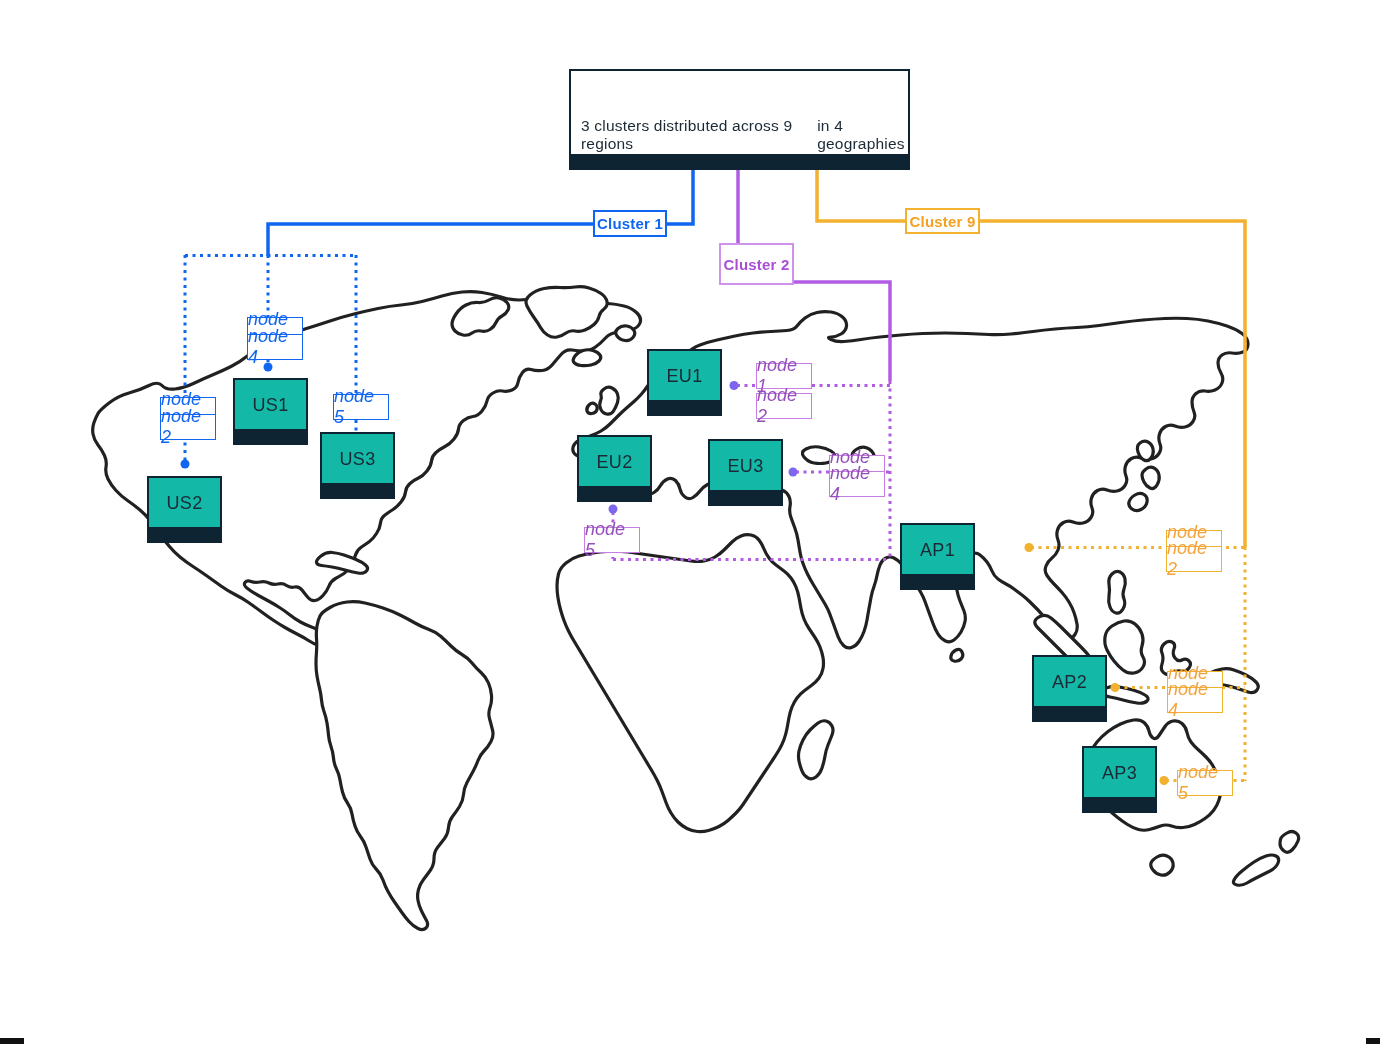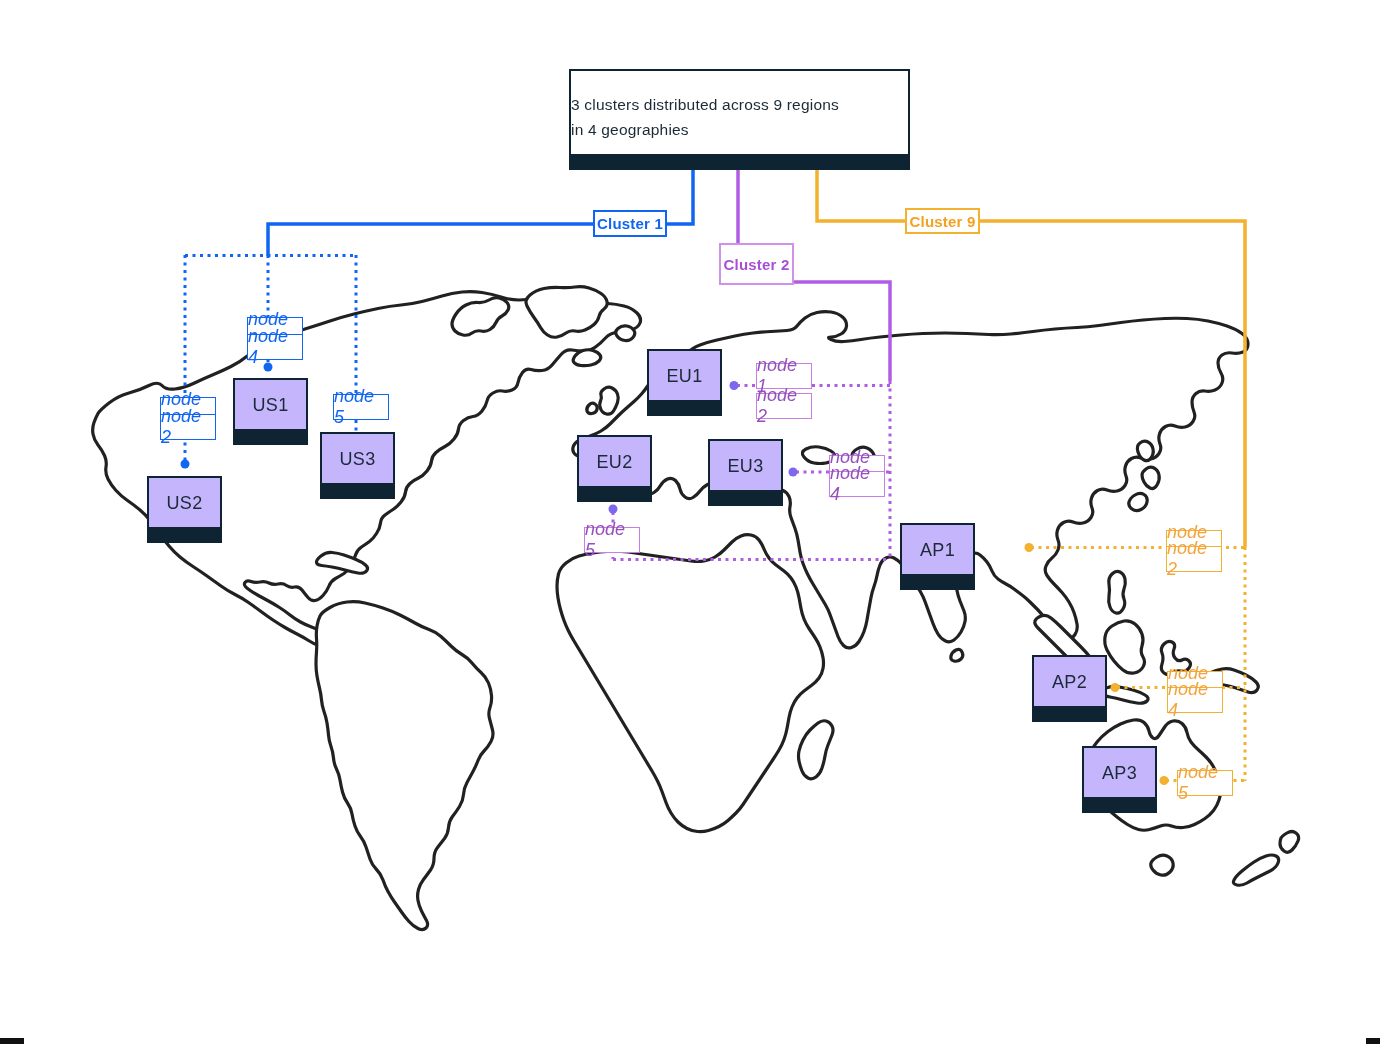--- a/index.html
+++ b/index.html
@@ -20,26 +20,26 @@
   .c2-solid{fill:none;stroke:var(--cluster2-purple);stroke-width:3.5;}
   .c2-dot{fill:none;stroke:var(--cluster2-purple);stroke-width:3;stroke-dasharray:3 4.5;}
   .c2-bullet{fill:var(--purple-dot);}
   .c3-solid{fill:none;stroke:var(--cluster3-yellow);stroke-width:3.5;}
   .c3-dot{fill:none;stroke:var(--cluster3-yellow);stroke-width:3;stroke-dasharray:3 4.5;}
   .c3-bullet{fill:var(--cluster3-yellow);}
 
   
   .title-box{position:absolute;left:569px;top:69px;width:341px;height:101px;box-sizing:border-box;
     background:#fff;border:2.5px solid var(--navy);}
-  .title-text{position:absolute;left:0;top:10px;width:100%;height:72px;display:flex;flex-direction:column;
-    align-items:flex-start;justify-content:center;gap:7px;color:var(--ink);font-size:15.5px;letter-spacing:.2px;}
+  .title-text{position:absolute;left:0;top:10px;width:100%;height:72px;display:flex;flex-direction:row;
+    align-items:flex-end;justify-content:center;gap:7px;color:var(--ink);font-size:15.5px;letter-spacing:.2px;padding-left:10px;}
   .title-bar{position:absolute;left:0;bottom:0;width:100%;height:14px;background:var(--navy);}
 
   
-  .region{position:absolute;width:75px;height:67px;box-sizing:border-box;background:#c4b5fd;
+  .region{position:absolute;width:75px;height:67px;box-sizing:border-box;background:#14b8a6;
     border:2.5px solid var(--navy);}
   .region-label{position:absolute;left:0;top:0;width:100%;height:50px;display:flex;align-items:center;
     justify-content:center;color:var(--ink);font-size:18px;letter-spacing:.3px;}
   .region-bar{position:absolute;left:0;bottom:0;width:100%;height:14px;background:var(--navy);}
 
   
   .cluster-tag{position:absolute;box-sizing:border-box;background:#fff;display:flex;align-items:center;
     justify-content:center;font-weight:bold;font-size:15px;letter-spacing:.2px;margin-left:17px;}
   .cluster-tag.c1{left:576px;top:210px;width:74px;height:27px;border:2.5px solid var(--cluster1-blue);color:var(--cluster1-blue);}
   .cluster-tag.c2{left:702px;top:243px;width:75px;height:42px;border:2px solid var(--cluster2-border-light);color:var(--cluster2-text);}

